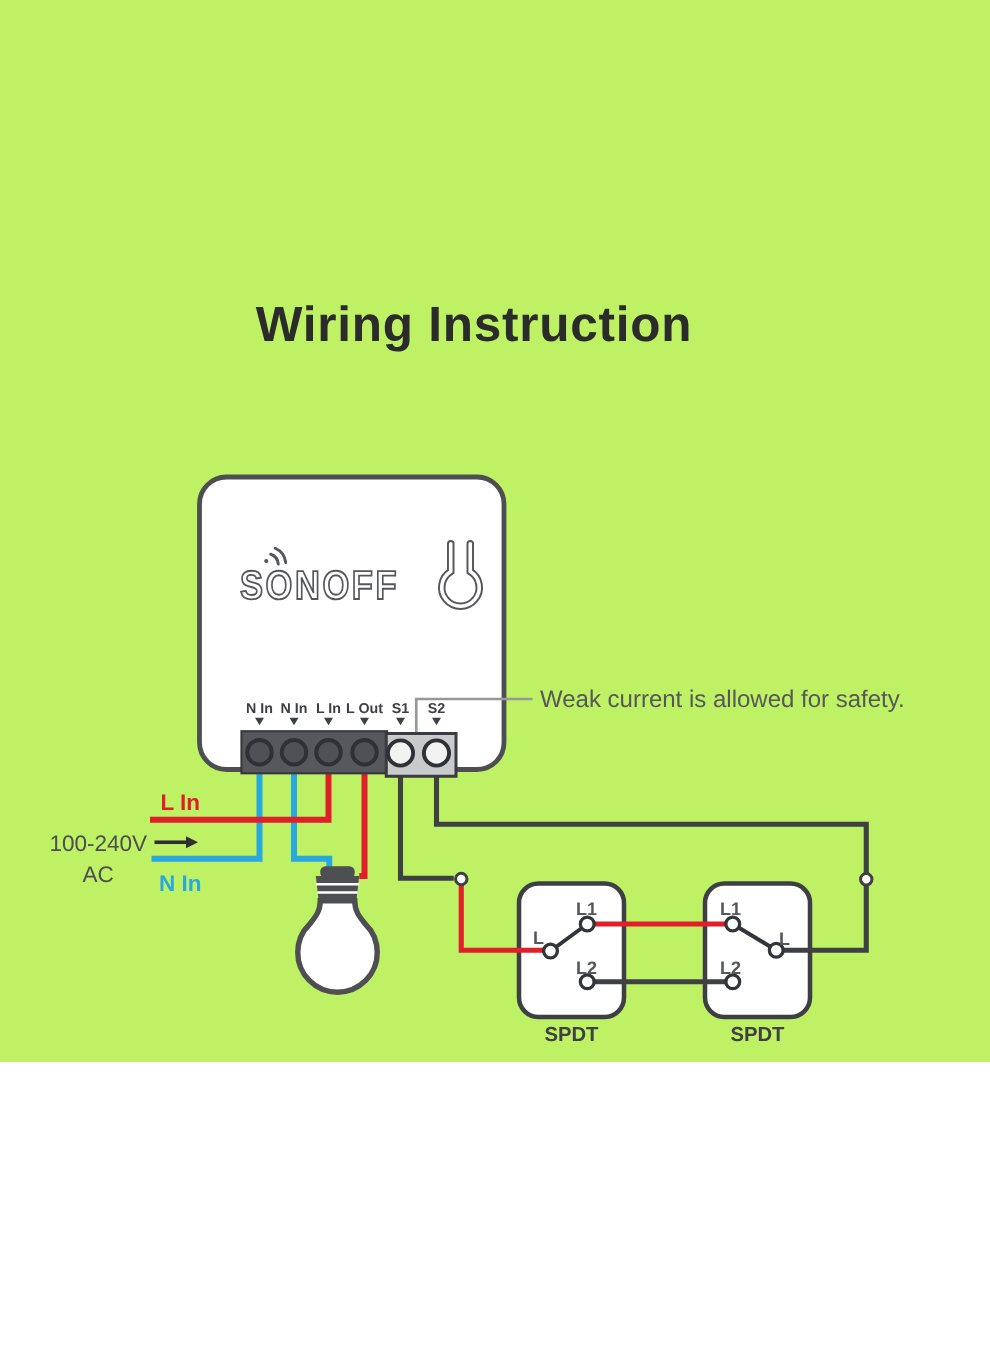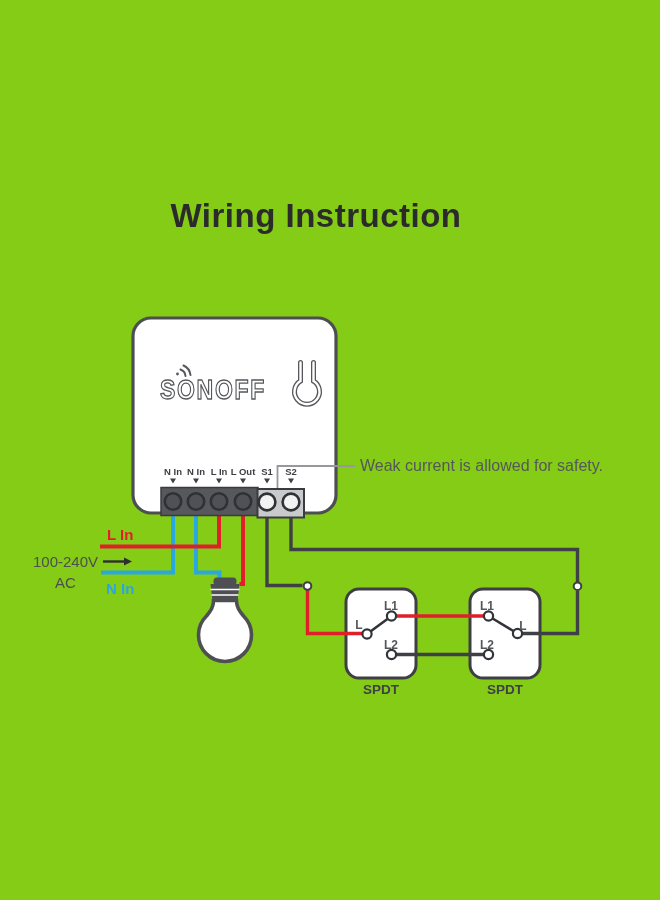--- a/index.html
+++ b/index.html
@@ -1,16 +1,16 @@
 <!DOCTYPE html>
 <html><head>
 <meta charset="utf-8">
 <style>
   html,body{margin:0;padding:0;background:#ffffff;}
-  .canvas{position:relative;width:660px;height:900px;background:#84cc16;overflow:hidden;
+  .canvas{position:relative;width:660px;height:708px;background:#bef264;overflow:hidden;
           font-family:"Liberation Sans", sans-serif;}
   .page-title{position:absolute;top:197px;left:0;width:660px;margin:0;text-align:center;
               font-family:"Liberation Sans", sans-serif;font-weight:700;font-size:33px;
               letter-spacing:0.5px;color:#2b2b2b;transform:translateX(-14px);}
   svg{position:absolute;top:0;left:0;}
   .t-label{font-family:"Liberation Sans", sans-serif;font-weight:700;font-size:9.5px;fill:#3e3f43;}
   .sw-label{font-family:"Liberation Sans", sans-serif;font-weight:700;font-size:12px;fill:#56575b;}
   .spdt-label{font-family:"Liberation Sans", sans-serif;font-weight:700;font-size:13.5px;fill:#3f4044;}
   .supply-main{font-family:"Liberation Sans", sans-serif;font-size:15px;fill:#4d4e52;}
   .supply-accent{font-family:"Liberation Sans", sans-serif;font-weight:700;font-size:15px;}

